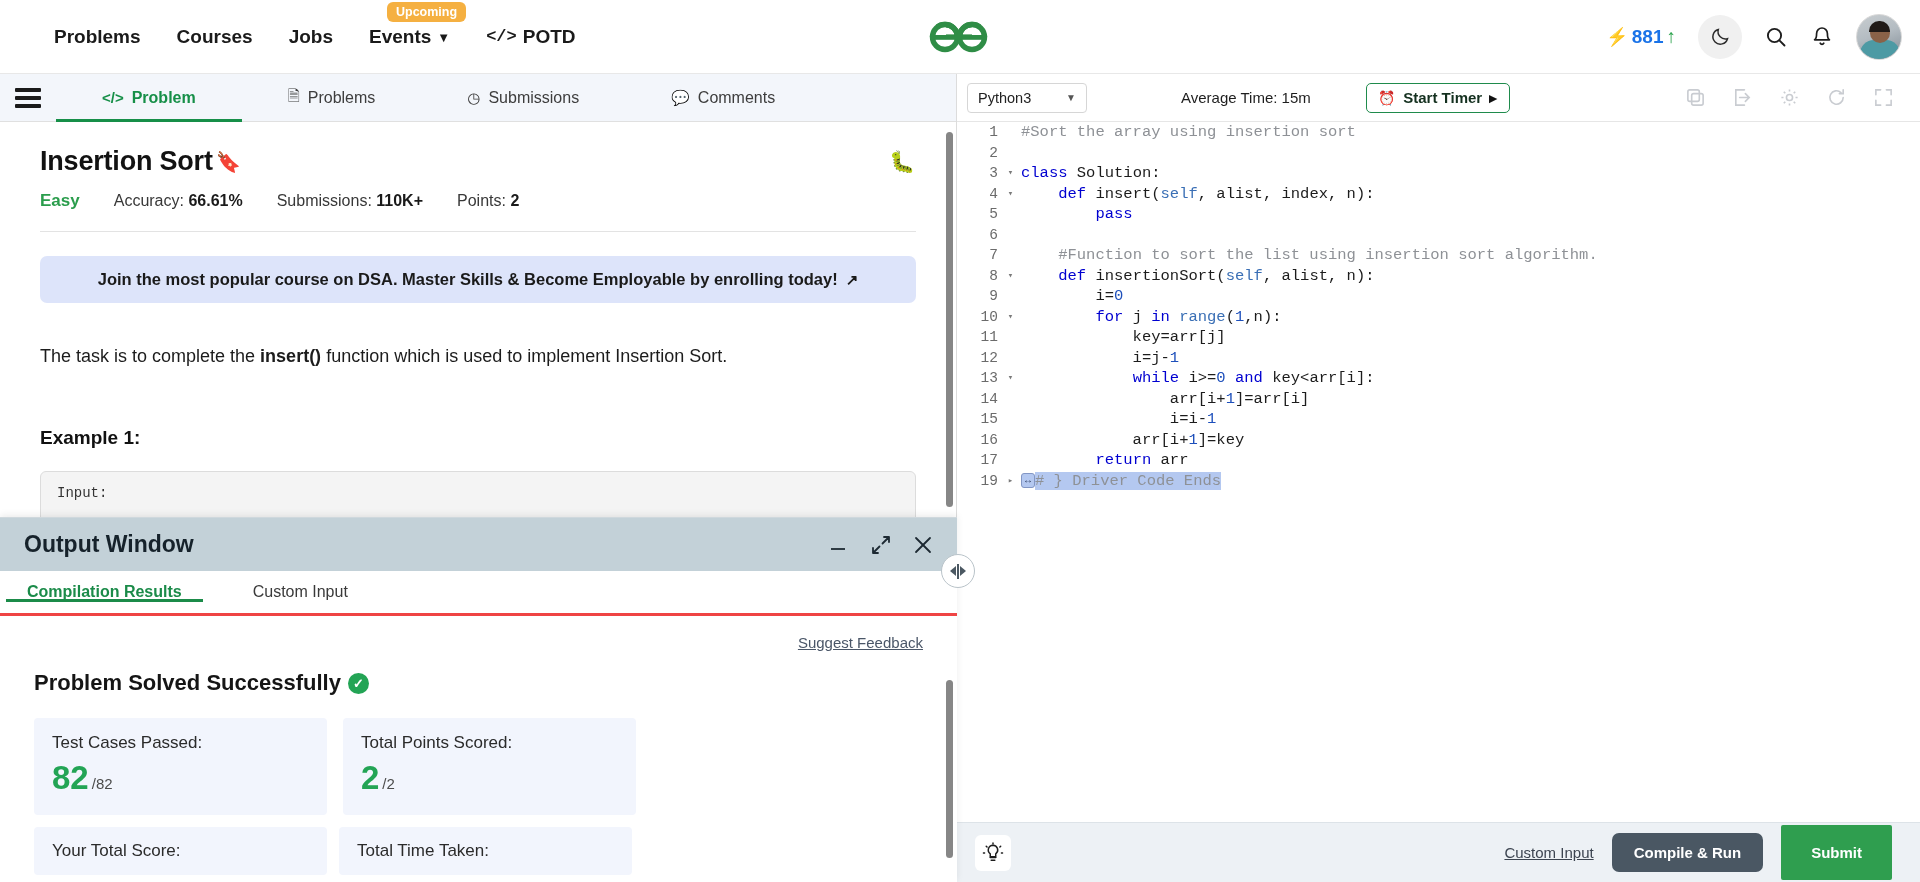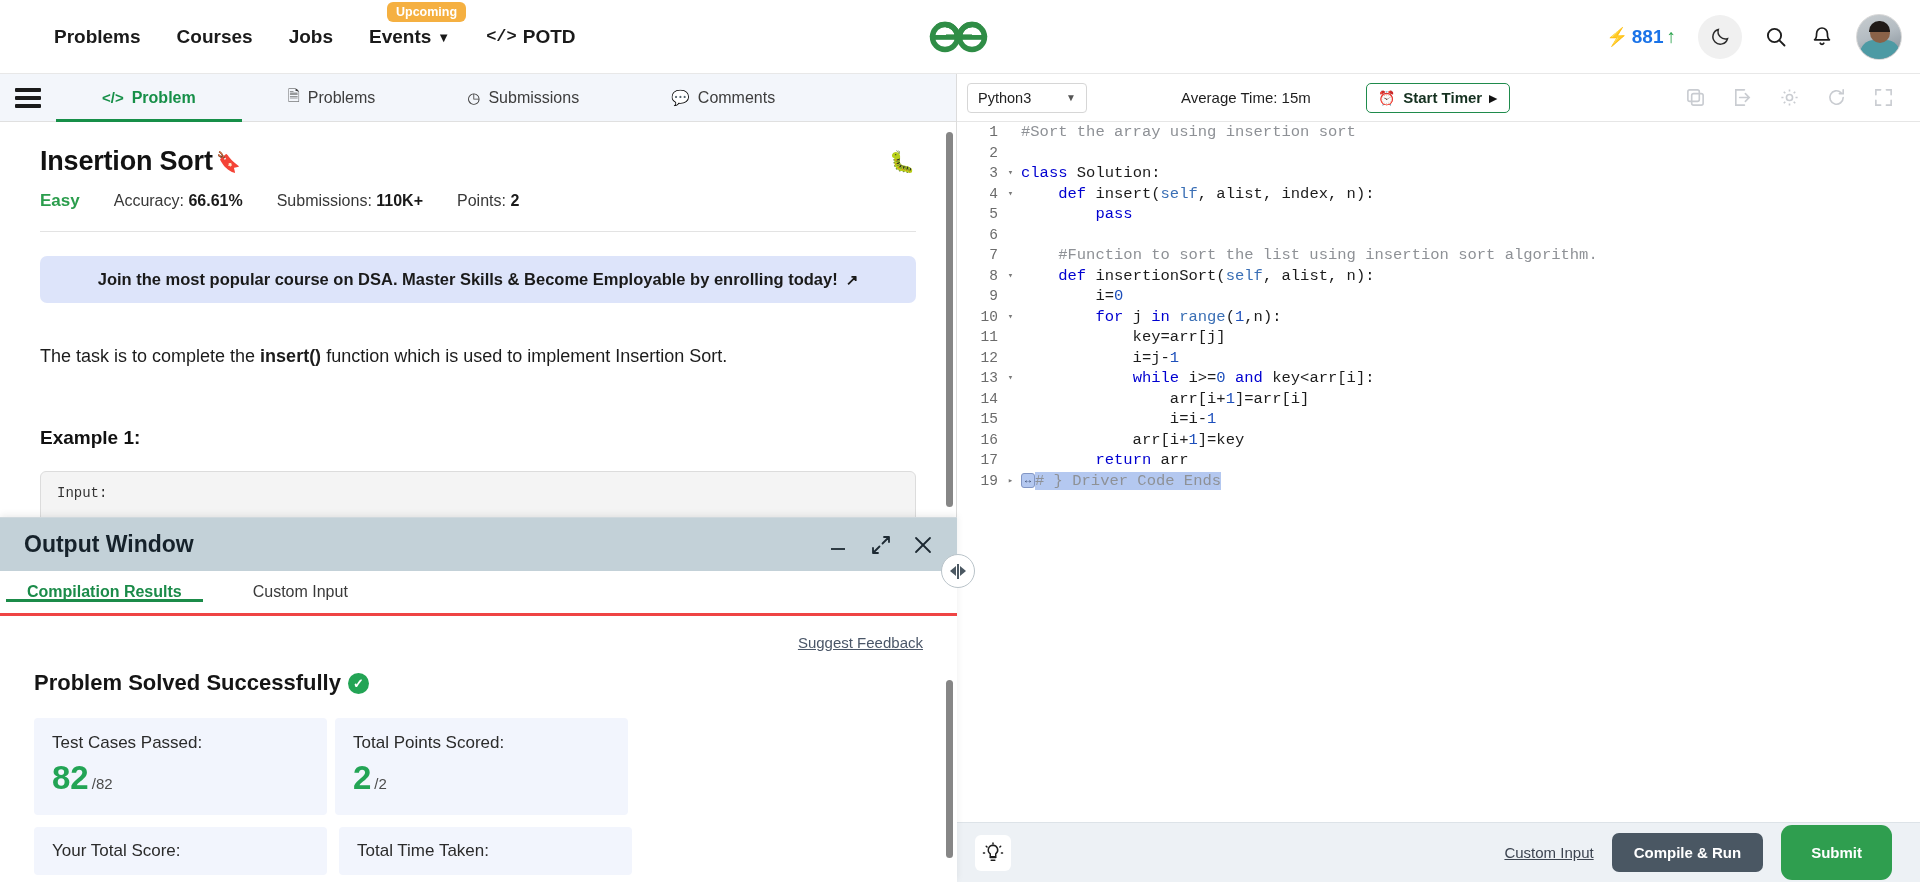--- a/index.html
+++ b/index.html
@@ -132,21 +132,21 @@
   .ow-body { flex:1; position: relative; padding: 10px 34px 0 34px; overflow:hidden;}
   .suggest {
     text-align: right; font-size: 15px; color: #4a5668; text-decoration: underline; cursor: pointer; margin-top: 8px;
   }
   .solved-row { display: flex; align-items: center; gap: 7px; margin-top: 19px; }
   .solved-txt { font-size: 22px; font-weight: bold; color: #151515; }
   .check-badge {
     width: 21px; height: 21px; border-radius: 50%; background: #23a455; color: #fff;
     display: flex; align-items: center; justify-content: center; font-size: 13px; font-weight: bold;
   }
-  .cards { display: flex; gap: 8px; margin-top: 22px; }
+  .cards { display: flex; gap: 16px; margin-top: 22px; }
   .card {
     width: 293px; background: #f2f5fd; border-radius: 4px; padding: 15px 18px 18px 18px;
   }
   .card-label { font-size: 17px; color: #2b2b2b; }
   .card-value { margin-top: 6px; font-size: 33px; font-weight: bold; color: #23a455; display:flex; align-items:baseline;}
   .card-value .sub { font-size: 15px; font-weight: normal; color: #4c4c4c; margin-left: 3px;}
   .cards2 { display: flex; gap: 12px; margin-top: 12px; }
   .card-slim { width: 293px; background: #f2f5fd; border-radius: 4px; padding: 14px 18px; }
   .oscroll { position: absolute; right: 4px; top: 64px; width: 7px; height: 178px; background: #868686; border-radius: 4px; }
 
@@ -210,21 +210,21 @@
     align-items:center; justify-content:center; cursor:pointer; font-size: 19px;
   }
   .foot-right { margin-left: auto; display: flex; align-items: center; gap: 18px; }
   .custom-input-link { font-size: 15px; color: #3c4450; text-decoration: underline; cursor: pointer; }
   .btn-run {
     background: #4a5763; color: #fff; font-size: 15px; font-weight: bold; border: none;
     border-radius: 7px; padding: 11px 22px; cursor: pointer; font-family:inherit;
   }
   .btn-submit {
     background: #2f9e4f; color: #fff; font-size: 15px; font-weight: bold; border: none;
-    border-radius: 11px; padding: 19px 30px; cursor: pointer; font-family:inherit;
+    border-radius: 2px; padding: 19px 30px; cursor: pointer; font-family:inherit;
   }
 </style>
 </head>
 <body>
 
 <div class="app">
 
   <div class="topbar">
     <div class="nav-left">
       <div class="nav-item">

